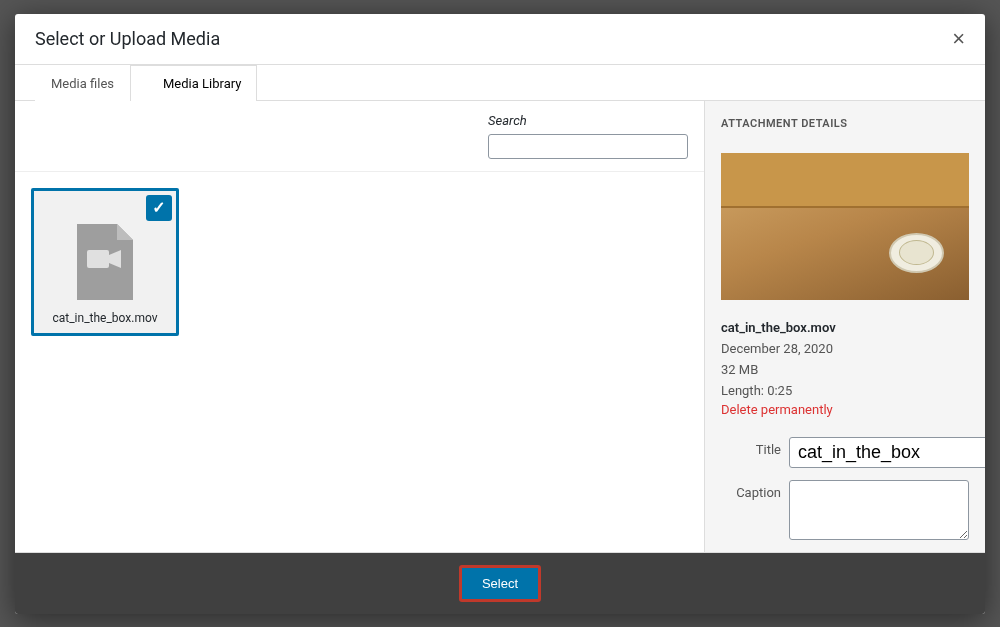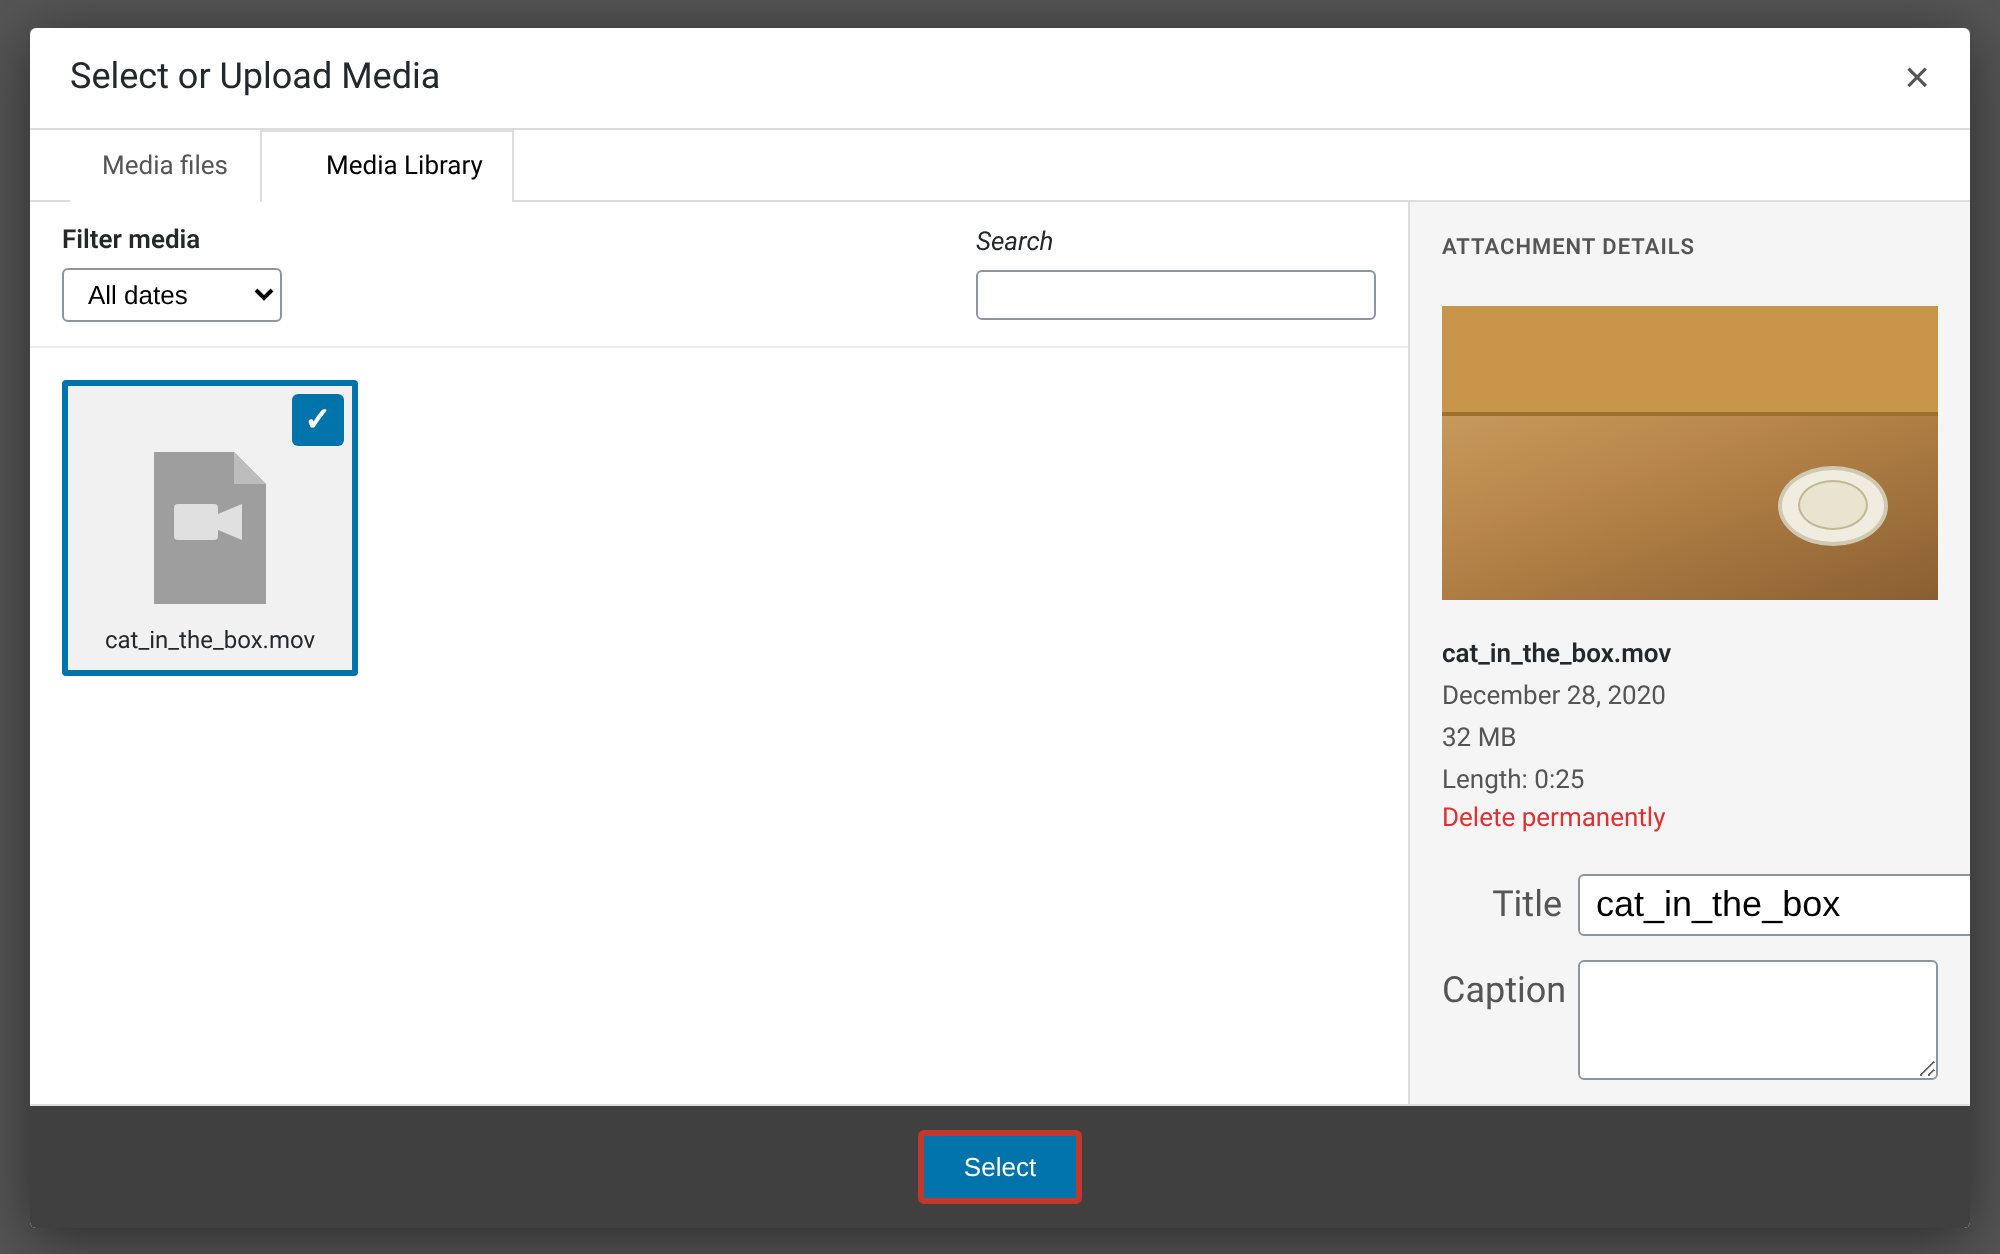--- a/index.html
+++ b/index.html
@@ -285,21 +285,21 @@
       display: flex;
       flex-direction: column;
       gap: 12px;
     }
     .field-row {
       display: flex;
       align-items: flex-start;
       gap: 8px;
     }
     .field-label {
-      font-size: 18px;
+      font-size: 13px;
       color: #555;
       text-align: right;
       width: 60px;
       padding-top: 5px;
       flex-shrink: 0;
     }
     .field-input {
       flex: 1;
       padding: 4px 8px;
       border: 1px solid #8d96a0;
@@ -350,26 +350,20 @@
     <div class="tabs">
       <div class="tab">Media files</div>
       <div class="tab active">Media Library</div>
     </div>
 
     <div class="modal-body">
 
       <div class="media-main">
 
         <div class="toolbar">
-          <div class="filter-section">
-            <span class="filter-label">Filter media</span>
-            <select class="date-select">
-              <option>All dates</option>
-            </select>
-          </div>
           <div class="search-section">
             <span class="search-label">Search</span>
             <input type="text" class="search-input" style="">
           </div>
         </div>
 
         <div class="media-grid">
           <div class="media-item selected">
             <div class="check-mark">
               <span>✓</span>

